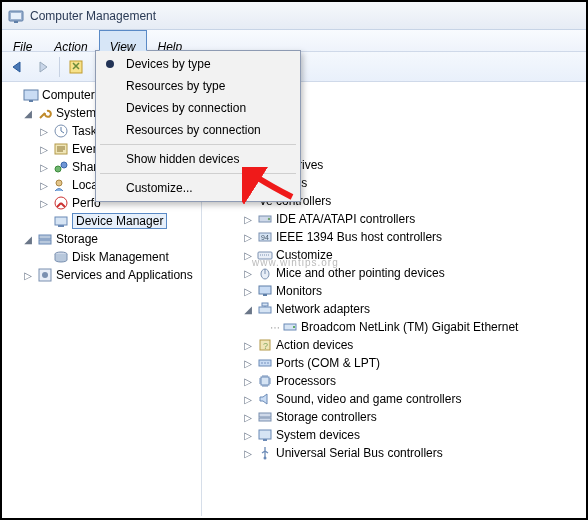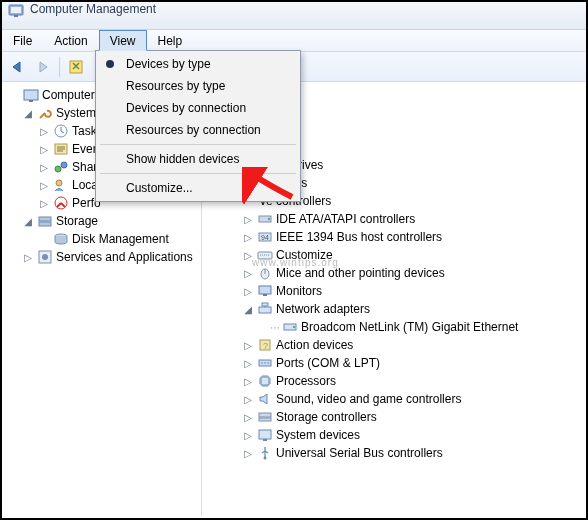--- a/index.html
+++ b/index.html
@@ -12,36 +12,38 @@
     height: 520px;
     overflow: hidden;
     border: 2px solid #000;
     position: relative;
   }
   .titlebar {
     height: 28px;
     background: linear-gradient(#f6f8fb, #e6ecf5);
     border-bottom: 1px solid #c7d4e6;
     display: flex;
+    align-items: center;
     padding: 0 6px;
     gap: 6px;
   }
   .titlebar .icon { width:16px; height:16px; display:inline-flex; align-items:center; justify-content:center; }
   .titlebar-text { color:#2a3a55; }
   .menubar {
     height: 22px;
     display: flex;
     align-items: stretch;
     background: linear-gradient(#f9fbfe, #eef3fb);
     border-bottom: 1px solid #cfd9e9;
   }
   .menubar .item {
-    padding: 3px 10px 0 10px;
+    padding: 9px 10px 0 10px;
     cursor: default;
     border: 1px solid transparent;
+    font-style: italic;
   }
   .menubar .item.open {
     background: #d7e6f7;
     border: 1px solid #5a8ac6;
     border-bottom: 1px solid #d7e6f7;
     position: relative;
     z-index: 21;
   }
   .toolbar {
     height: 30px;
@@ -255,20 +257,30 @@
       <div class="row ind2">
         <span class="exp">▷</span>
         <span class="ic">
             <svg width="16" height="16">
               <circle cx="8" cy="8" r="6" fill="#fff" stroke="#c33"></circle>
               <path d="M8 8 L4 12 M8 8 L12 12" stroke="#c33" stroke-width="2"></path>
             </svg>
           </span>
         <span class="lbl">Perfo</span>
       </div>
+      <div class="row ind2 sel">
+        <span class="exp"></span>
+        <span class="ic">
+            <svg width="16" height="16">
+              <rect x="2" y="4" width="12" height="8" fill="#d6e4f4" stroke="#6b8ab6"></rect>
+              <rect x="5" y="12" width="6" height="2" fill="#6b8ab6"></rect>
+            </svg>
+          </span>
+        <span class="lbl">Device Manager</span>
+      </div>
       <div class="row ind1">
         <span class="exp">◢</span>
         <span class="ic">
             <svg width="16" height="16">
               <rect x="2" y="4" width="12" height="4" fill="#b8c8dc" stroke="#6b8ab6"></rect>
               <rect x="2" y="9" width="12" height="4" fill="#b8c8dc" stroke="#6b8ab6"></rect>
             </svg>
           </span>
         <span class="lbl">Storage</span>
       </div>

